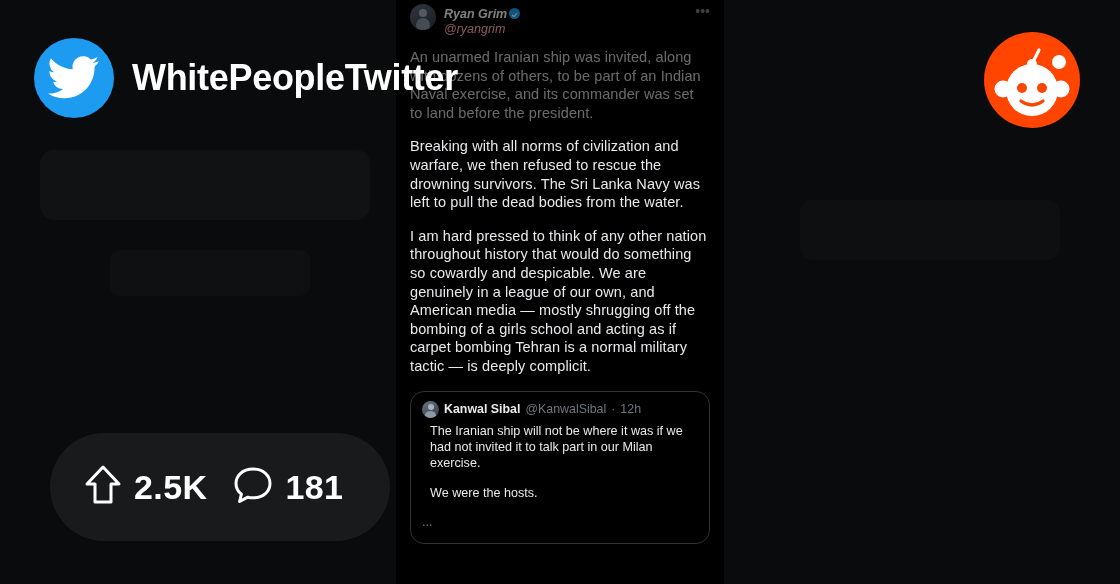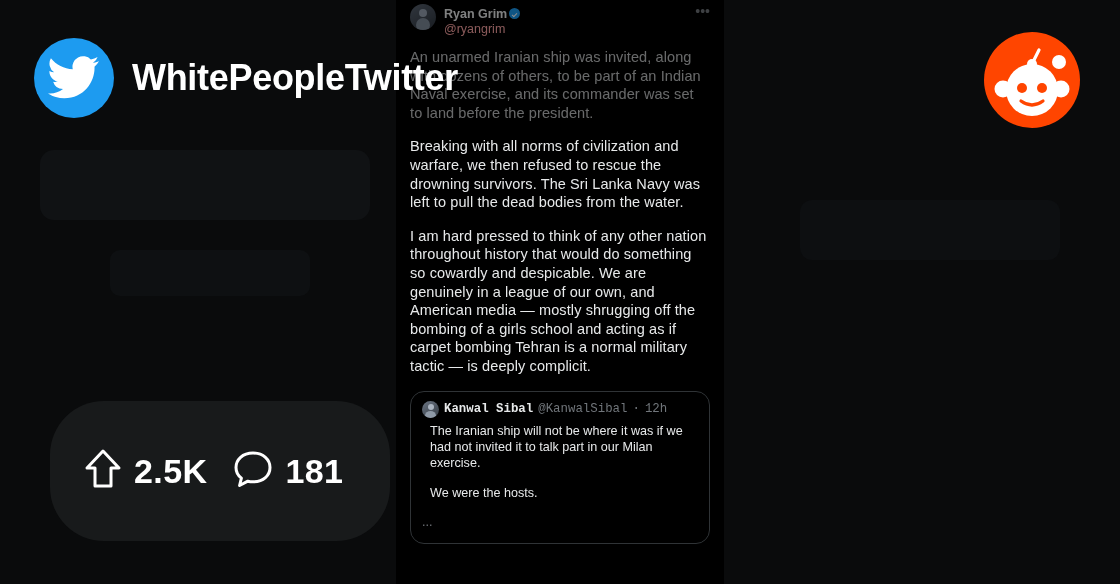--- a/index.html
+++ b/index.html
@@ -94,21 +94,21 @@
     background: #7e8a99;
   }
   .avatar::before {
     content: "";
     position: absolute;
     left: 9px; top: 5px;
     width: 8px; height: 8px;
     border-radius: 50%;
     background: #97a3b2;
   }
-  .namecol { line-height: 1.15; }
+  .namecol { line-height: 1.15; font-style: italic; }
   .dispname {
     font-size: 12.5px;
     font-weight: bold;
     color: #e7e9ea;
   }
   .verified {
     display: inline-block;
     width: 11px; height: 11px;
     border-radius: 50%;
     background: #1d9bf0;
@@ -152,21 +152,20 @@
     border-radius: 14px;
     padding: 9px 11px 12px 11px;
     margin-top: 2px;
     margin-bottom: 10px;
   }
   .quote-head {
     display: flex;
     align-items: center;
     gap: 5px;
     margin-bottom: 5px;
-    font-family: Liberation Mono, monospace;
   }
   .q-avatar {
     width: 17px; height: 17px;
     border-radius: 50%;
     background: linear-gradient(145deg,#6b7583,#333a42);
     flex: 0 0 auto;
     position: relative;
     overflow: hidden;
   }
   .q-avatar::before {
@@ -233,21 +232,21 @@
     background: #ff4500;
     overflow: hidden;
   }
   .reddit-logo svg { position: absolute; left: 10px; top: 12px; }
 
   
   .stats-pill {
     position: absolute;
     left: 50px;
     bottom: 43px;
-    height: 140px;
+    height: 108px;
     width: 340px;
     border-radius: 54px;
     background: #181a1b;
     display: flex;
     align-items: center;
     padding: 0 34px;
     box-sizing: border-box;
     gap: 26px;
   }
   .stat {

